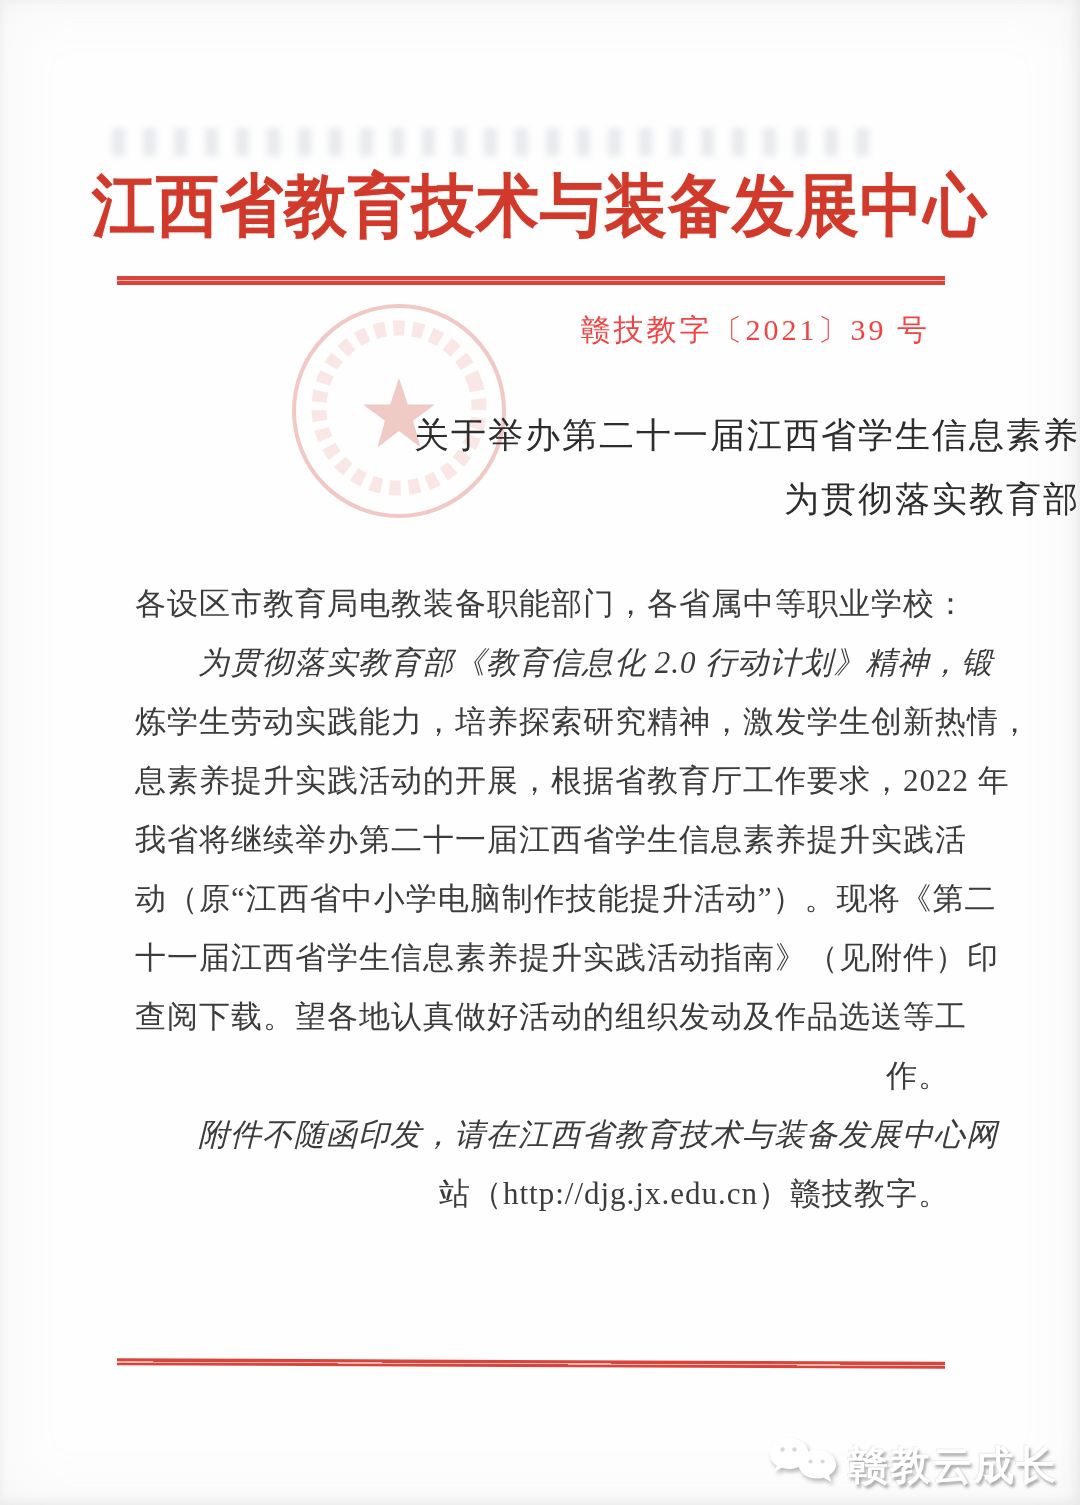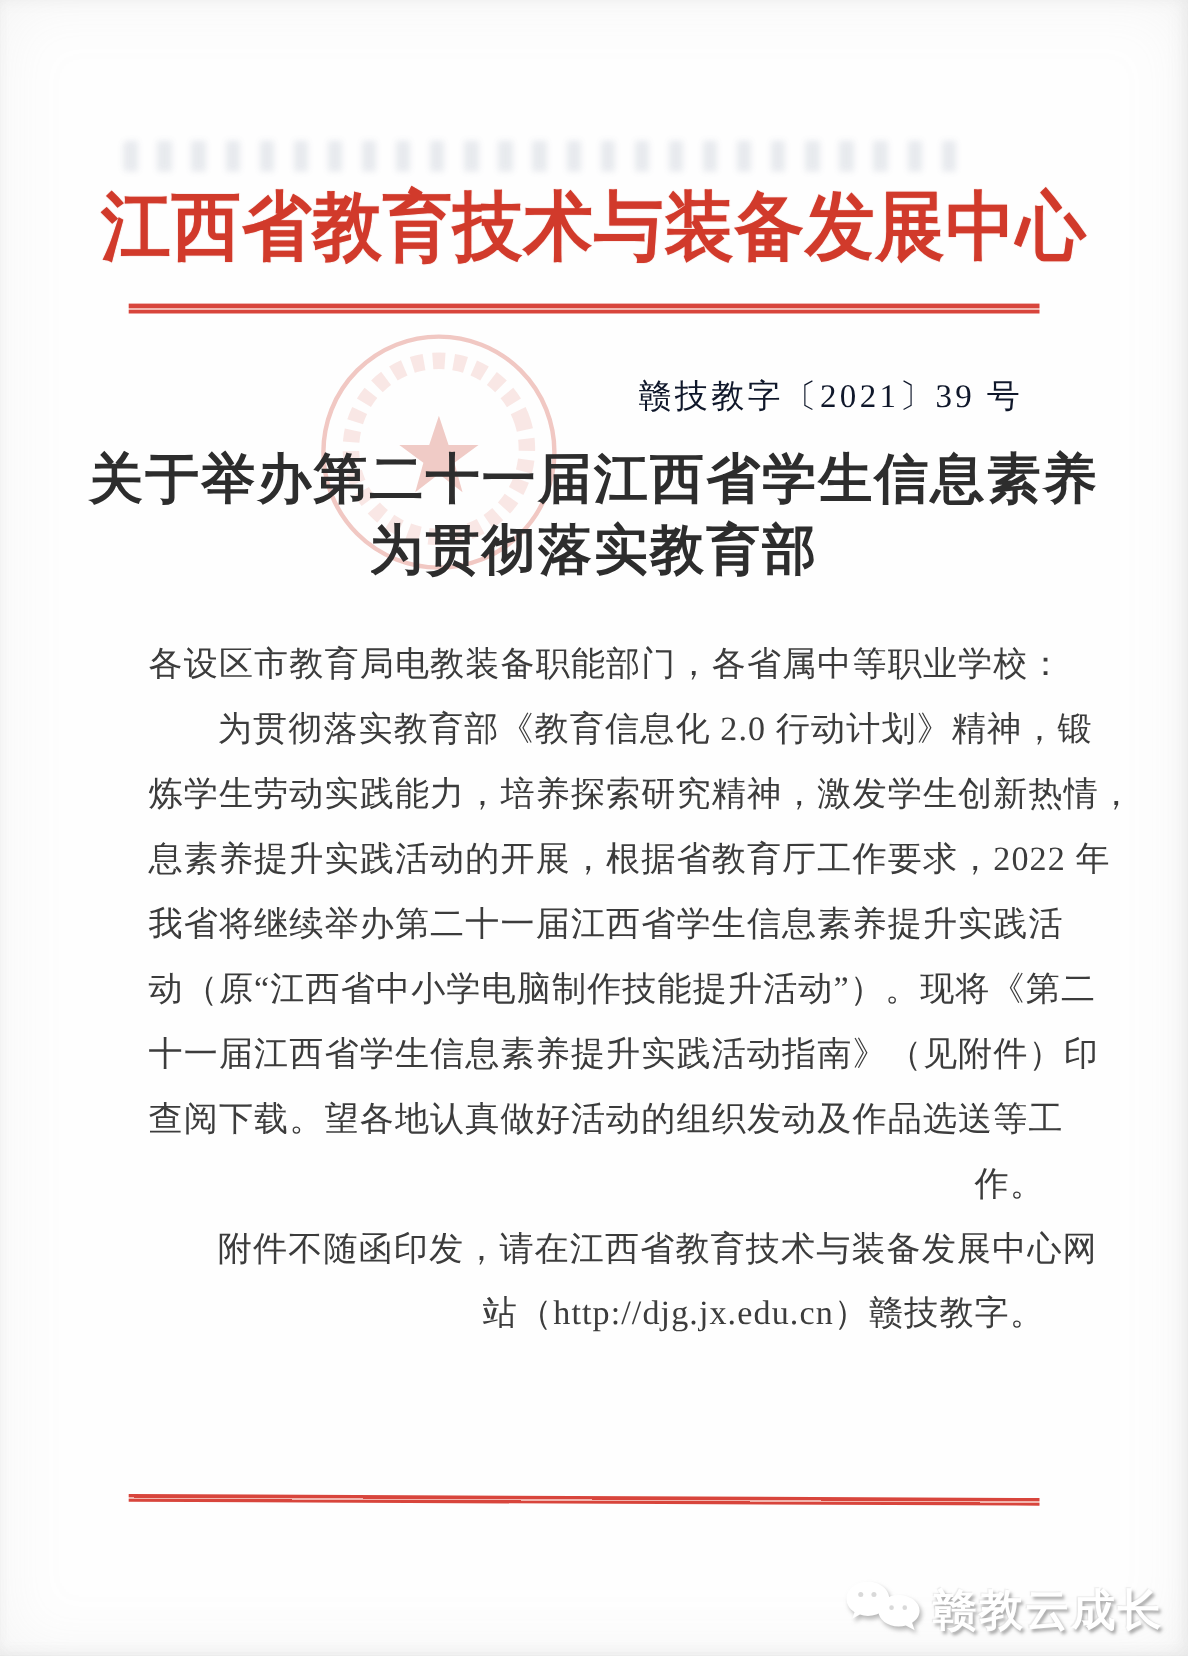--- a/index.html
+++ b/index.html
@@ -71,34 +71,34 @@
   .seal {
     position: absolute;
     top: 296px; left: 284px;
     width: 230px; height: 230px;
     opacity: 0.55;
     pointer-events: none;
   }
 
   .doc-number {
     position: absolute;
-    top: 340px; right: 150px;
+    top: 310px; right: 150px;
     font-size: 30px;
-    color: #0f172a;
+    color: #ef4444;
     letter-spacing: 3px;
     white-space: nowrap;
   }
 
   .doc-title {
     position: absolute;
     top: 404px; left: 0;
     width: 100%;
-    text-align: center;
-    font-size: 49px;
-    font-weight: bold;
+    text-align: right;
+    font-size: 35px;
+    font-weight: normal;
     color: #2d2d2d;
     line-height: 64px;
     letter-spacing: 2px;
   }
 
   .body-text {
     position: absolute;
     top: 574px; left: 135px;
     width: 815px;
     font-size: 31px;
@@ -106,28 +106,29 @@
     letter-spacing: 1px;
     text-align: right;
   }
   .body-line {
     height: 59px;
     line-height: 59px;
     white-space: nowrap;
   }
   .body-line.indent {
     padding-left: 63px;
+    font-style: italic;
   }
 
   
   .watermark {
     position: absolute;
     top: 1436px; right: 22px;
     display: flex;
-    align-items: flex-start;
+    align-items: center;
     gap: 7px;
     font-family: "Liberation Sans", "DejaVu Sans", sans-serif;
   }
   .watermark .wm-icon {
     width: 74px; height: 58px;
     filter: drop-shadow(2px 3px 2px rgba(125,125,125,0.55));
   }
   .watermark .wm-label {
     font-size: 40px;
     font-weight: bold;

